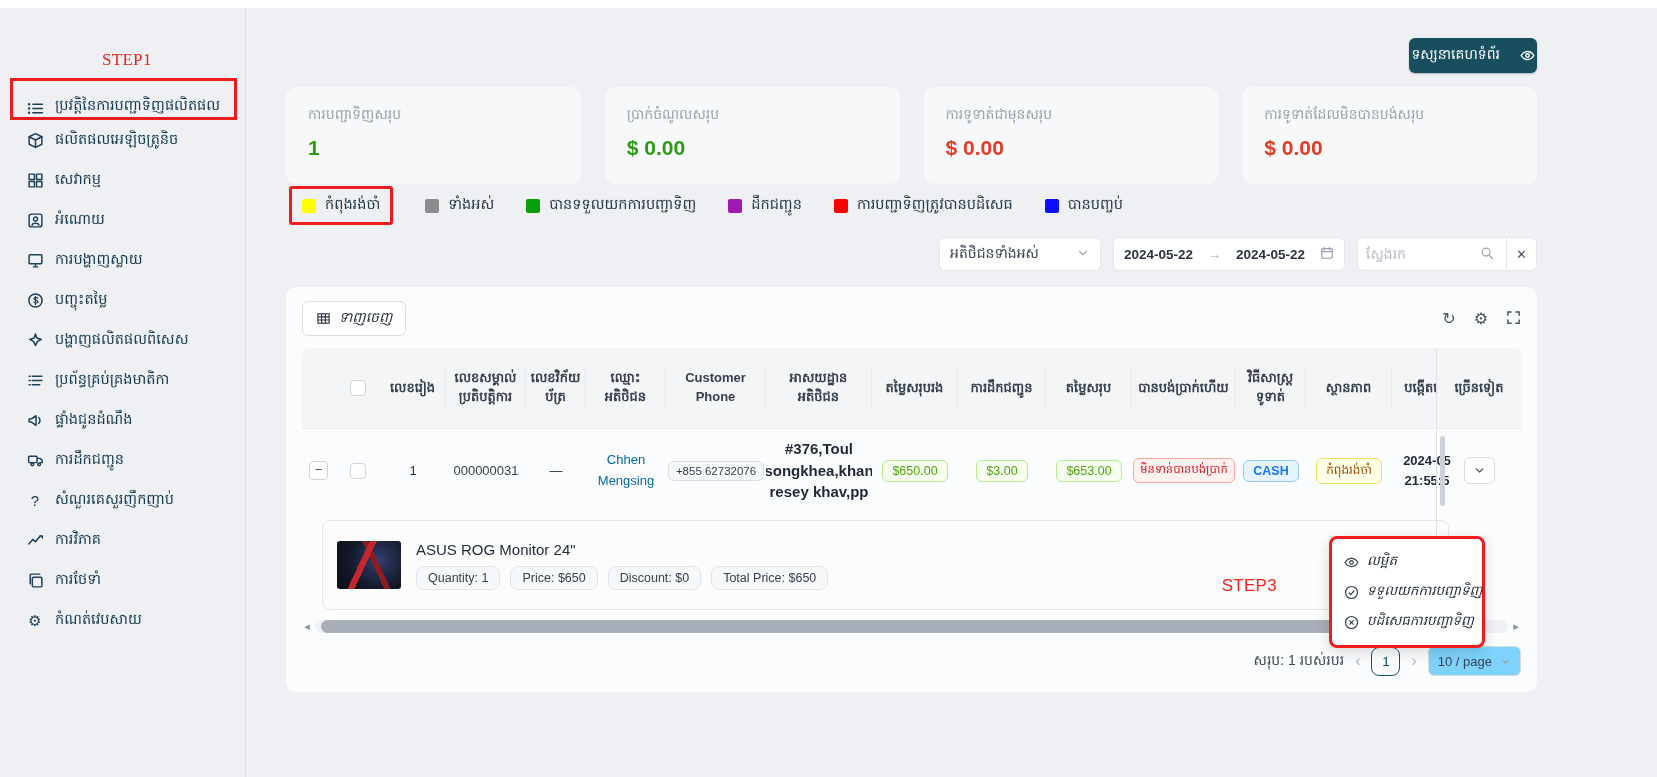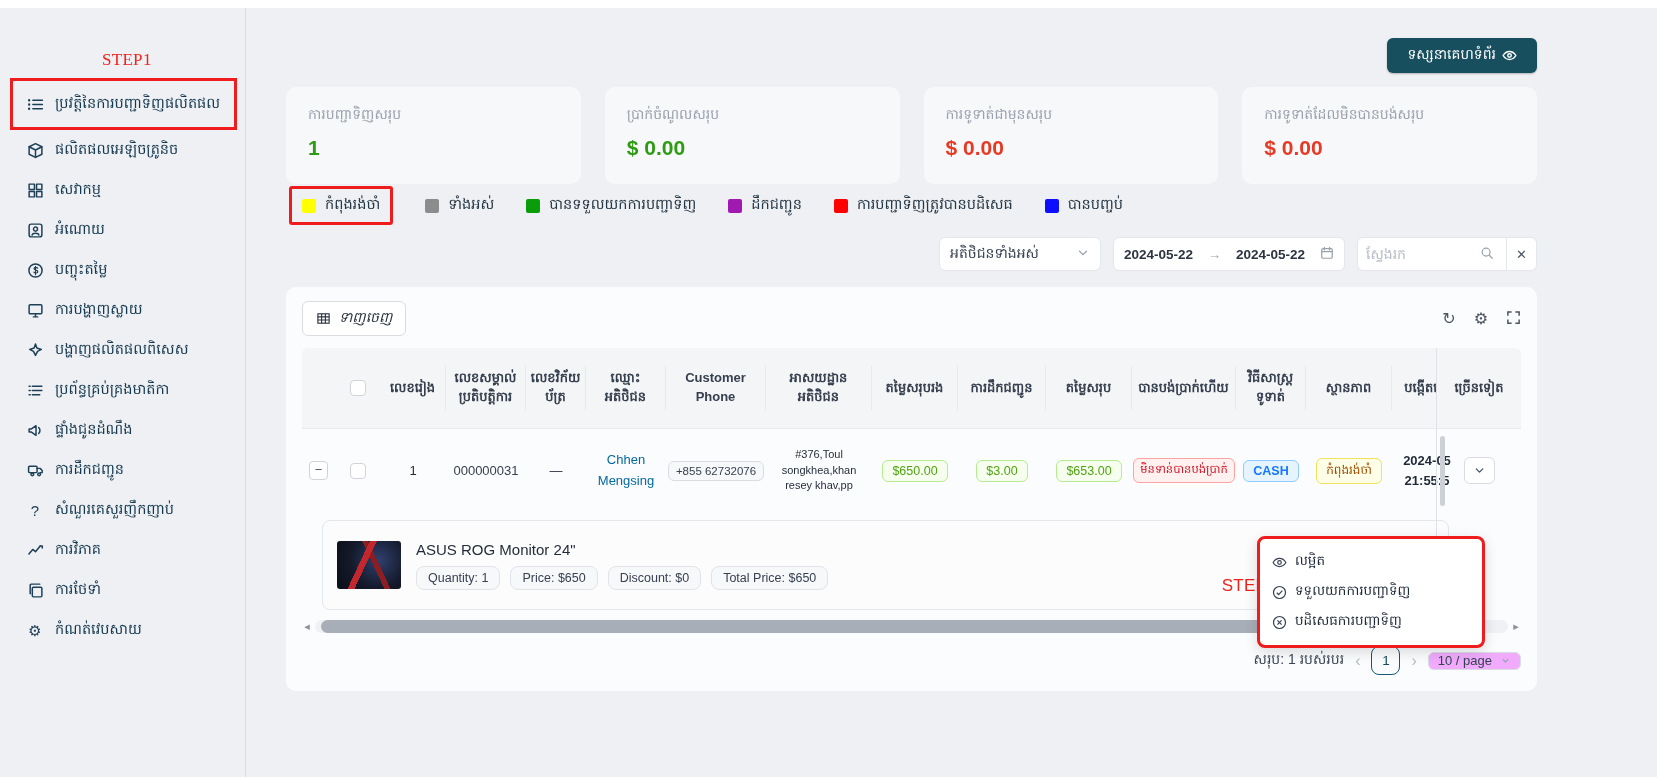--- a/index.html
+++ b/index.html
@@ -11,30 +11,30 @@
   }
   .top-strip { height:8px; background:#ffffff; }
   .layout { display:flex; height:769px; }
 
   
   .sidebar { width:246px; border-right:1px solid #d9dde3; padding-top:42px; position:relative; flex:none; }
   .ann { color:#f0221b; font-size:17px; letter-spacing:.3px; }
   .step1-label { margin:0 0 8px 102px;font-family:Liberation Serif, serif; }
   .nav-item { display:flex; align-items:center; gap:11px; height:40px; padding:0 14px 0 26px;
               color:#14384e; font-size:14.5px; cursor:pointer; white-space:nowrap; }
-  .nav-item.active { border:3px solid #ee1c1c; margin:0 8px 0 10px; padding:0 6px 0 13px; height:52px; }
+  .nav-item.active { border:3px solid #ee1c1c; margin:0 8px 0 10px; padding:0 6px 0 13px; height:42px;align-items:flex-end; }
   .nicon { width:18px; height:18px; flex:none; display:flex; align-items:center; justify-content:center; }
   .nicon svg { width:17px; height:17px; stroke:#1d4057; fill:none; stroke-width:1.4; stroke-linecap:round; stroke-linejoin:round; }
   .gicon { font-size:15px; color:#1d4057; line-height:1; }
 
   
   .main { flex:1; padding:30px 120px 0 40px; }
   .visit-row { display:flex; justify-content:flex-end; }
-  .visit-btn { background:#174f5e; color:#fff; border:none; border-radius:6px; padding:7px 20px;
-               font-size:14px; display:flex; align-items:center; gap:6px; cursor:pointer;
+  .visit-btn { background:#174f5e; color:#fff; border:none; border-radius:6px; padding:7px 2px;
+               font-size:14px; display:flex; align-items:center; gap:20px; cursor:pointer;
                font-family:inherit; box-shadow:0 1px 2px rgba(0,0,0,.25); }
   .visit-btn svg { width:15px; height:15px; stroke:#fff; fill:none; stroke-width:1.5; }
 
   .stats { display:grid; grid-template-columns:repeat(4,1fr); gap:24px; margin-top:14px; }
   .stat-card { background:#f7f8fa; border-radius:10px; padding:18px 22px; height:97px; }
   .stat-label { color:#9aa1ad; font-size:14px; margin-bottom:10px; }
   .stat-value { font-size:21px; font-weight:700; }
   .stat-value.green { color:#2e9c12; }
   .stat-value.red { color:#e73a25; }
 
@@ -83,21 +83,21 @@
   .c-exp{width:33px;} .c-chk{width:45px;} .c-no{width:66px;} .c-txn{width:80px;} .c-inv{width:60px;}
   .c-name{width:80px;} .c-phone{width:100px;} .c-addr{width:106px;} .c-sub{width:86px;} .c-del{width:88px;}
   .c-tot{width:86px;} .c-paid{width:104px;} .c-pm{width:70px;} .c-st{width:86px;} .c-cr{width:70px;}
   .checkbox { width:16px; height:16px; border:1px solid #cfd4da; border-radius:4px; background:#fff; cursor:pointer; }
   .expander { width:19px; height:19px; border:1px solid #cfd4da; border-radius:4px; background:#fff;
               color:#4b5563; font-size:13px; line-height:16px; text-align:center; cursor:pointer; }
   .txn-id { word-break:break-all; line-height:1.5; color:#374151; }
   .name-link { color:#0369a1; line-height:1.6; cursor:pointer; }
   .phone-chip { border:1px solid #d9dde2; background:#f7f8fa; border-radius:6px; padding:3px 7px;
                 font-size:11.5px; color:#374151; white-space:nowrap; }
-  .addr { font-weight:400; color:#1f2937; line-height:1.45; font-size:11px; }
+  .addr { font-weight:700; color:#1f2937; line-height:1.45; font-size:15px; }
   .chip { border-radius:6px; padding:3px 9px; font-size:12.5px; white-space:nowrap; }
   .chip-green { background:#f6ffed; border:1px solid #b7eb8f; color:#52a215; }
   .chip-red { background:#fff1f0; border:1px solid #ffa39e; color:#cf1322; font-size:11.5px; padding:3px 6px; }
   .chip-blue { background:#e6f4ff; border:1px solid #91caff; color:#1677ff; font-weight:700; }
   .chip-yellow { background:#feffe6; border:1px solid #efe35e; color:#a04b00; font-size:12px; }
   .created { font-weight:700; line-height:1.5; color:#1f2937; white-space:nowrap; }
 
   .fixed-more-h { position:absolute; top:0; right:0; width:84px; height:80px; background:#f4f5f7;
                   border-radius:0 6px 0 0; display:flex; align-items:center; justify-content:center;
                   font-weight:700; font-size:13px; color:#353f4d; }
@@ -116,38 +116,38 @@
                 linear-gradient(115deg, transparent 38%, #c1272d 38%, #c1272d 46%, transparent 46%),
                 linear-gradient(65deg, transparent 55%, #8c1d22 55%, #8c1d22 62%, transparent 62%),
                 radial-gradient(circle at 65% 40%, #30406e 0%, #141a2b 55%, #0b0e18 100%); }
   .prod-info { display:flex; flex-direction:column; gap:8px; }
   .prod-title { font-size:15px; color:#1f2937; }
   .prod-chips { display:flex; gap:10px; }
   .pchip { border:1px solid #e0e3e8; background:#f7f8fa; border-radius:8px; padding:4px 11px;
            font-size:12.5px; color:#374151; white-space:nowrap; }
 
   .step3-label { position:absolute; top:228px; right:244px; }
-  .action-menu { position:absolute; top:188px; right:36px; width:228px; background:#fff;
+  .action-menu { position:absolute; top:188px; right:36px; width:156px; background:#fff;
                  border:3px solid #ee1c1c; border-radius:8px; box-shadow:0 4px 14px rgba(0,0,0,.14);
-                 padding:8px 6px; z-index:6; }
+                 padding:8px 6px; z-index:6;font-style:italic; }
   .menu-item { display:flex; align-items:center; gap:8px; padding:5px 6px; font-size:13.5px; color:#1f2937;
                cursor:pointer; white-space:nowrap; }
   .menu-item svg { width:15px; height:15px; stroke:#374151; fill:none; stroke-width:1.3; flex:none; }
 
   .hscroll { display:flex; align-items:center; margin-top:10px; gap:3px; }
   .hs-arrow { color:#8b919c; font-size:11px; width:10px; text-align:center; cursor:pointer; }
   .hs-track { flex:1; height:13px; background:#f0f1f4; border-radius:7px; position:relative; cursor:pointer; }
   .hs-thumb { position:absolute; left:6px; right:56px; top:0; height:13px; background:#a8aeb8; border-radius:7px; }
 
   .pagination { display:flex; justify-content:flex-end; align-items:center; gap:11px; margin-top:13px;
                 font-size:14px; color:#3c4654; }
   .pg-arrow { color:#b6bcc6; font-size:16px; cursor:pointer; }
   .pg-current { width:29px; height:29px; border:1px solid #17586e; border-radius:8px; color:#134b5f;
                 display:flex; align-items:center; justify-content:center; font-size:13.5px; background:#fbfcfd; cursor:pointer; }
-  .pg-size { border:1px solid #d9dde2; border-radius:6px; background:#f0abfc; height:18px; padding:0 9px;
+  .pg-size { border:1px solid #d9dde2; border-radius:6px; background:#7dd3fc; height:30px; padding:0 9px;
              display:flex; align-items:center; gap:8px; font-size:13px; color:#374151; cursor:pointer; }
   .pg-size svg { width:11px; height:11px; stroke:#9aa1ad; fill:none; stroke-width:1.6; }
 </style>
 </head>
 <body>
 
 <div class="top-strip"></div>
 <div class="layout">
 
   <aside class="sidebar">
@@ -185,34 +185,34 @@
             <rect x="2" y="2" width="12" height="12" rx="2"></rect>
             <circle cx="8" cy="6.7" r="1.9"></circle>
             <path d="M4.8 12.3c.6-2.2 5.8-2.2 6.4 0"></path>
           </svg>
         </span>
       <span>អំណោយ</span>
     </div>
     <div class="nav-item">
       <span class="nicon">
           <svg viewBox="0 0 16 16">
+            <rect x="2" y="2.5" width="12" height="8.5" rx="1"></rect>
+            <path d="M6 14h4M8 11v3"></path>
+          </svg>
+        </span>
+      <span>ការបង្ហាញស្លាយ</span>
+    </div>
+    <div class="nav-item">
+      <span class="nicon">
+          <svg viewBox="0 0 16 16">
             <circle cx="8" cy="8" r="6.2"></circle>
             <path d="M10 5.8c-.5-.9-3.4-1.1-3.4.6 0 1.6 3.6.8 3.6 2.7 0 1.6-2.9 1.6-3.8.5M8 4v8" stroke-width="1.1"></path>
           </svg>
         </span>
       <span>បញ្ចុះតម្លៃ</span>
-    </div>
-    <div class="nav-item">
-      <span class="nicon">
-          <svg viewBox="0 0 16 16">
-            <rect x="2" y="2.5" width="12" height="8.5" rx="1"></rect>
-            <path d="M6 14h4M8 11v3"></path>
-          </svg>
-        </span>
-      <span>ការបង្ហាញស្លាយ</span>
     </div>
     <div class="nav-item">
       <span class="nicon">
           <svg viewBox="0 0 16 16">
             <path d="M8 1.8l1.3 3.9L13.5 7l-3.6 1.9L8 12.6 6.1 8.9 2.5 7l4.2-1.3z"></path>
           </svg>
         </span>
       <span>បង្ហាញផលិតផលពិសេស</span>
     </div>
     <div class="nav-item">

